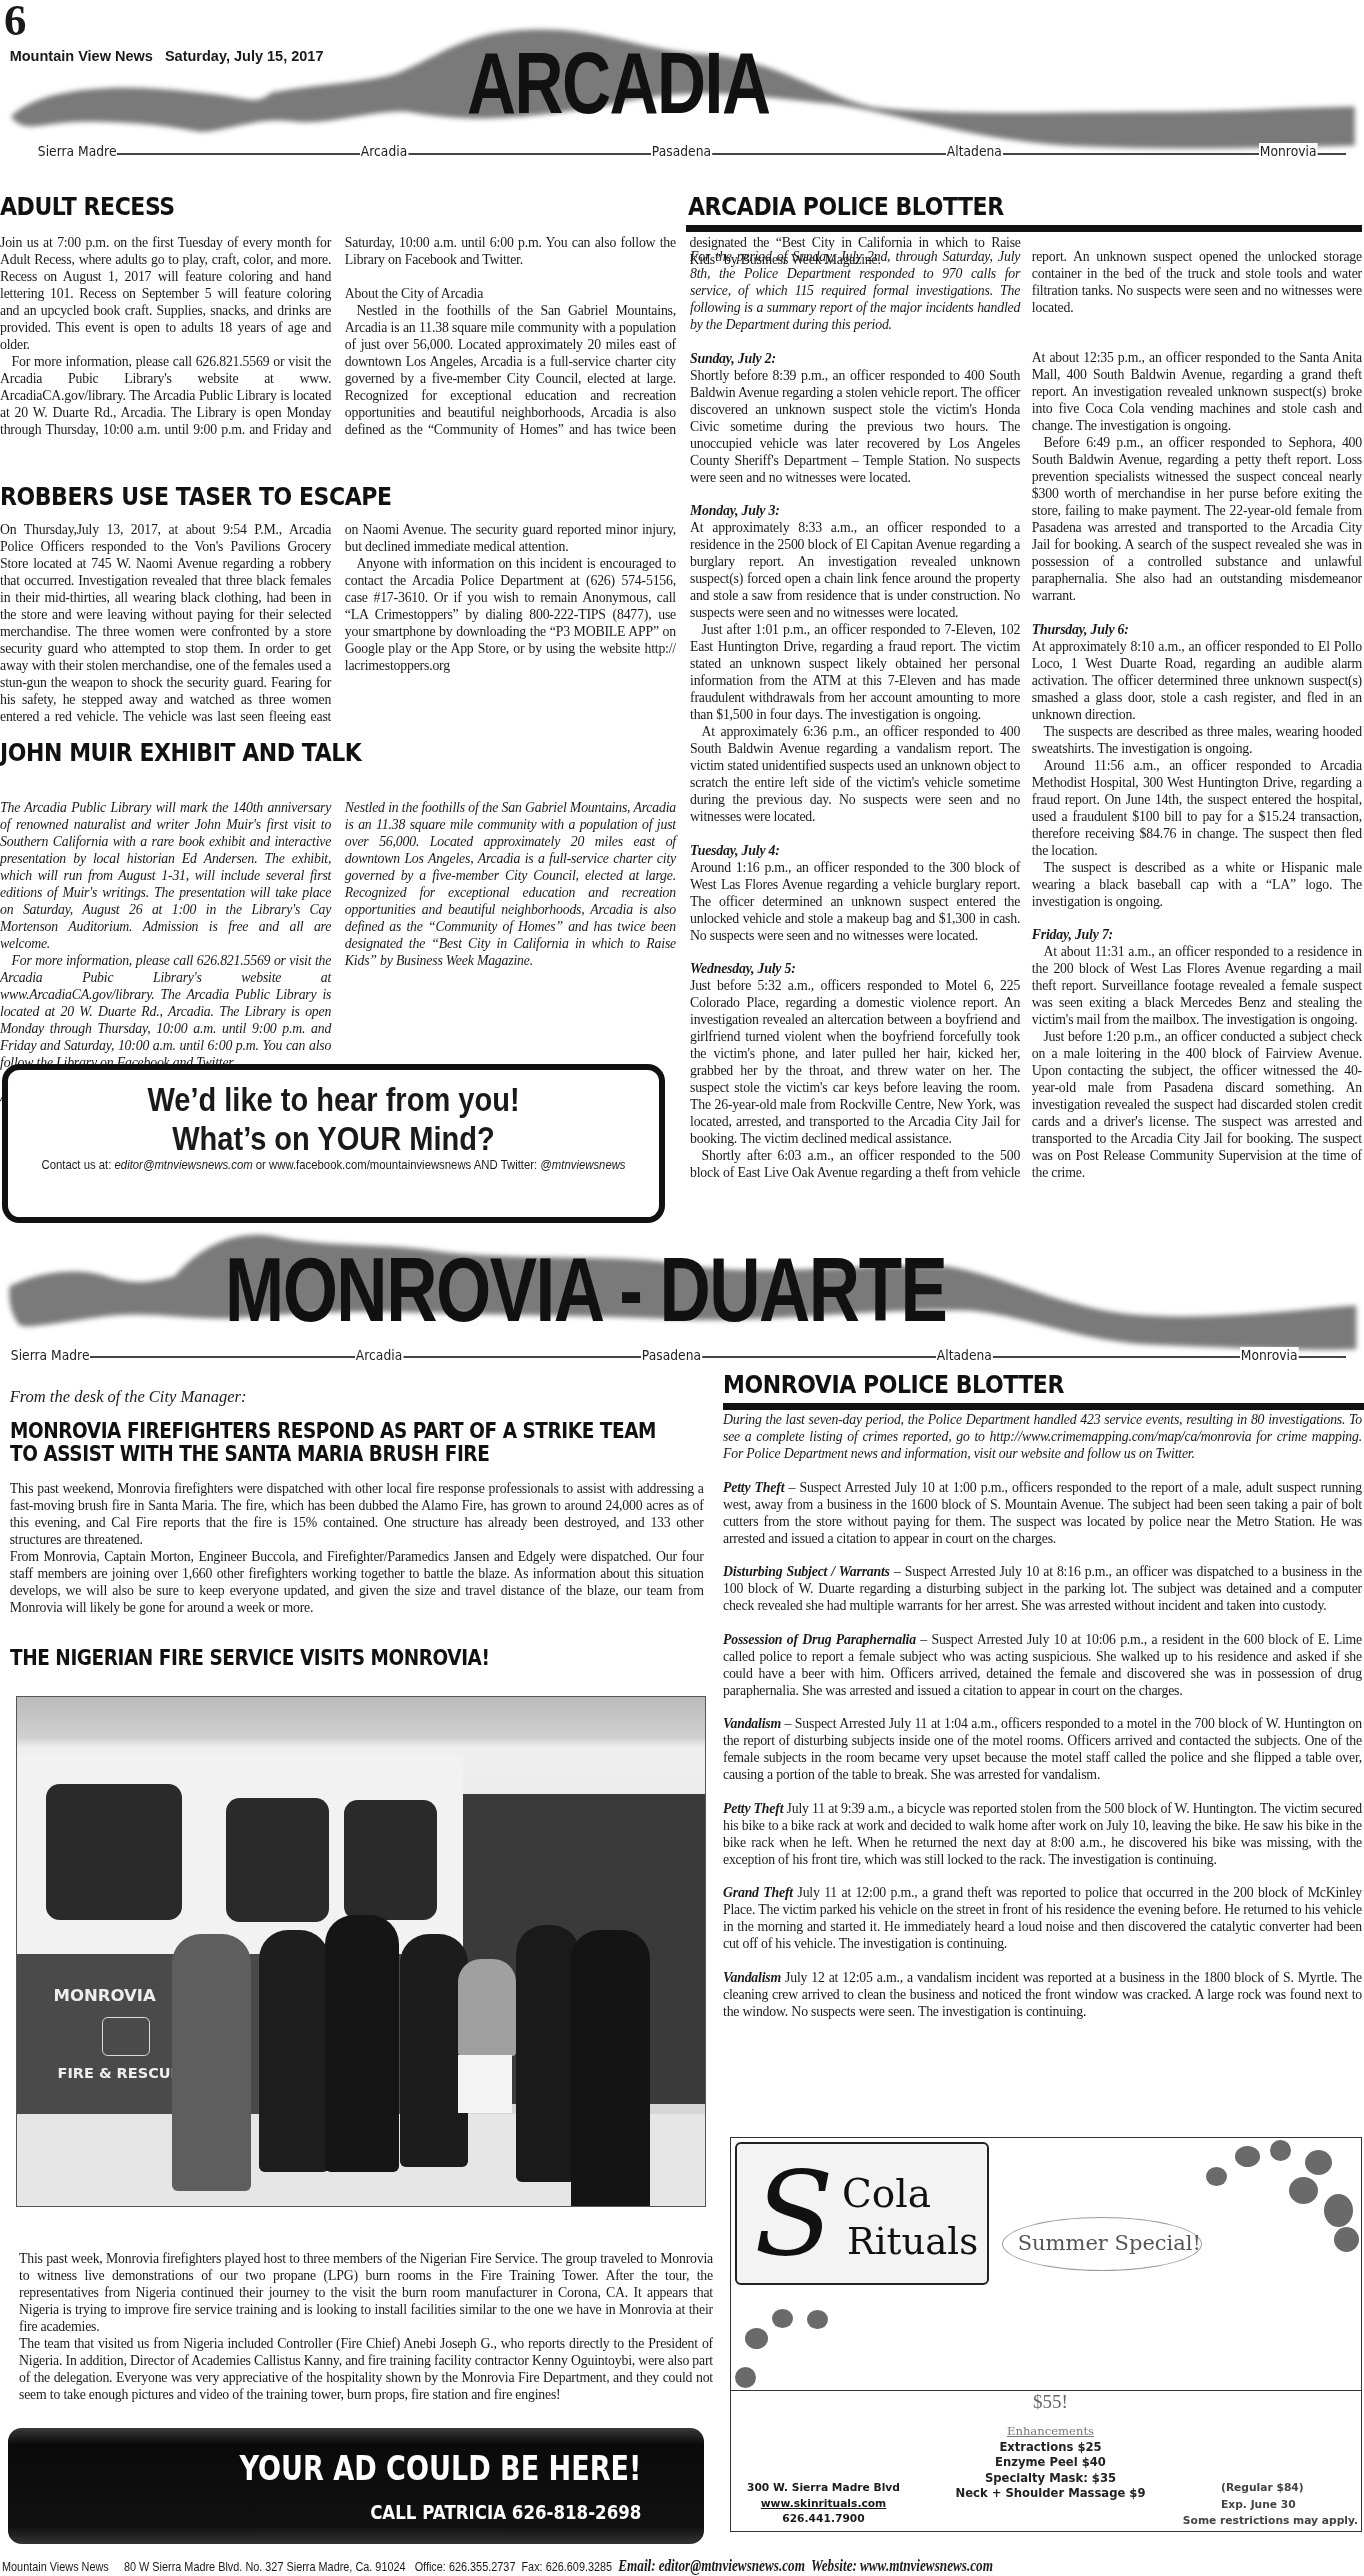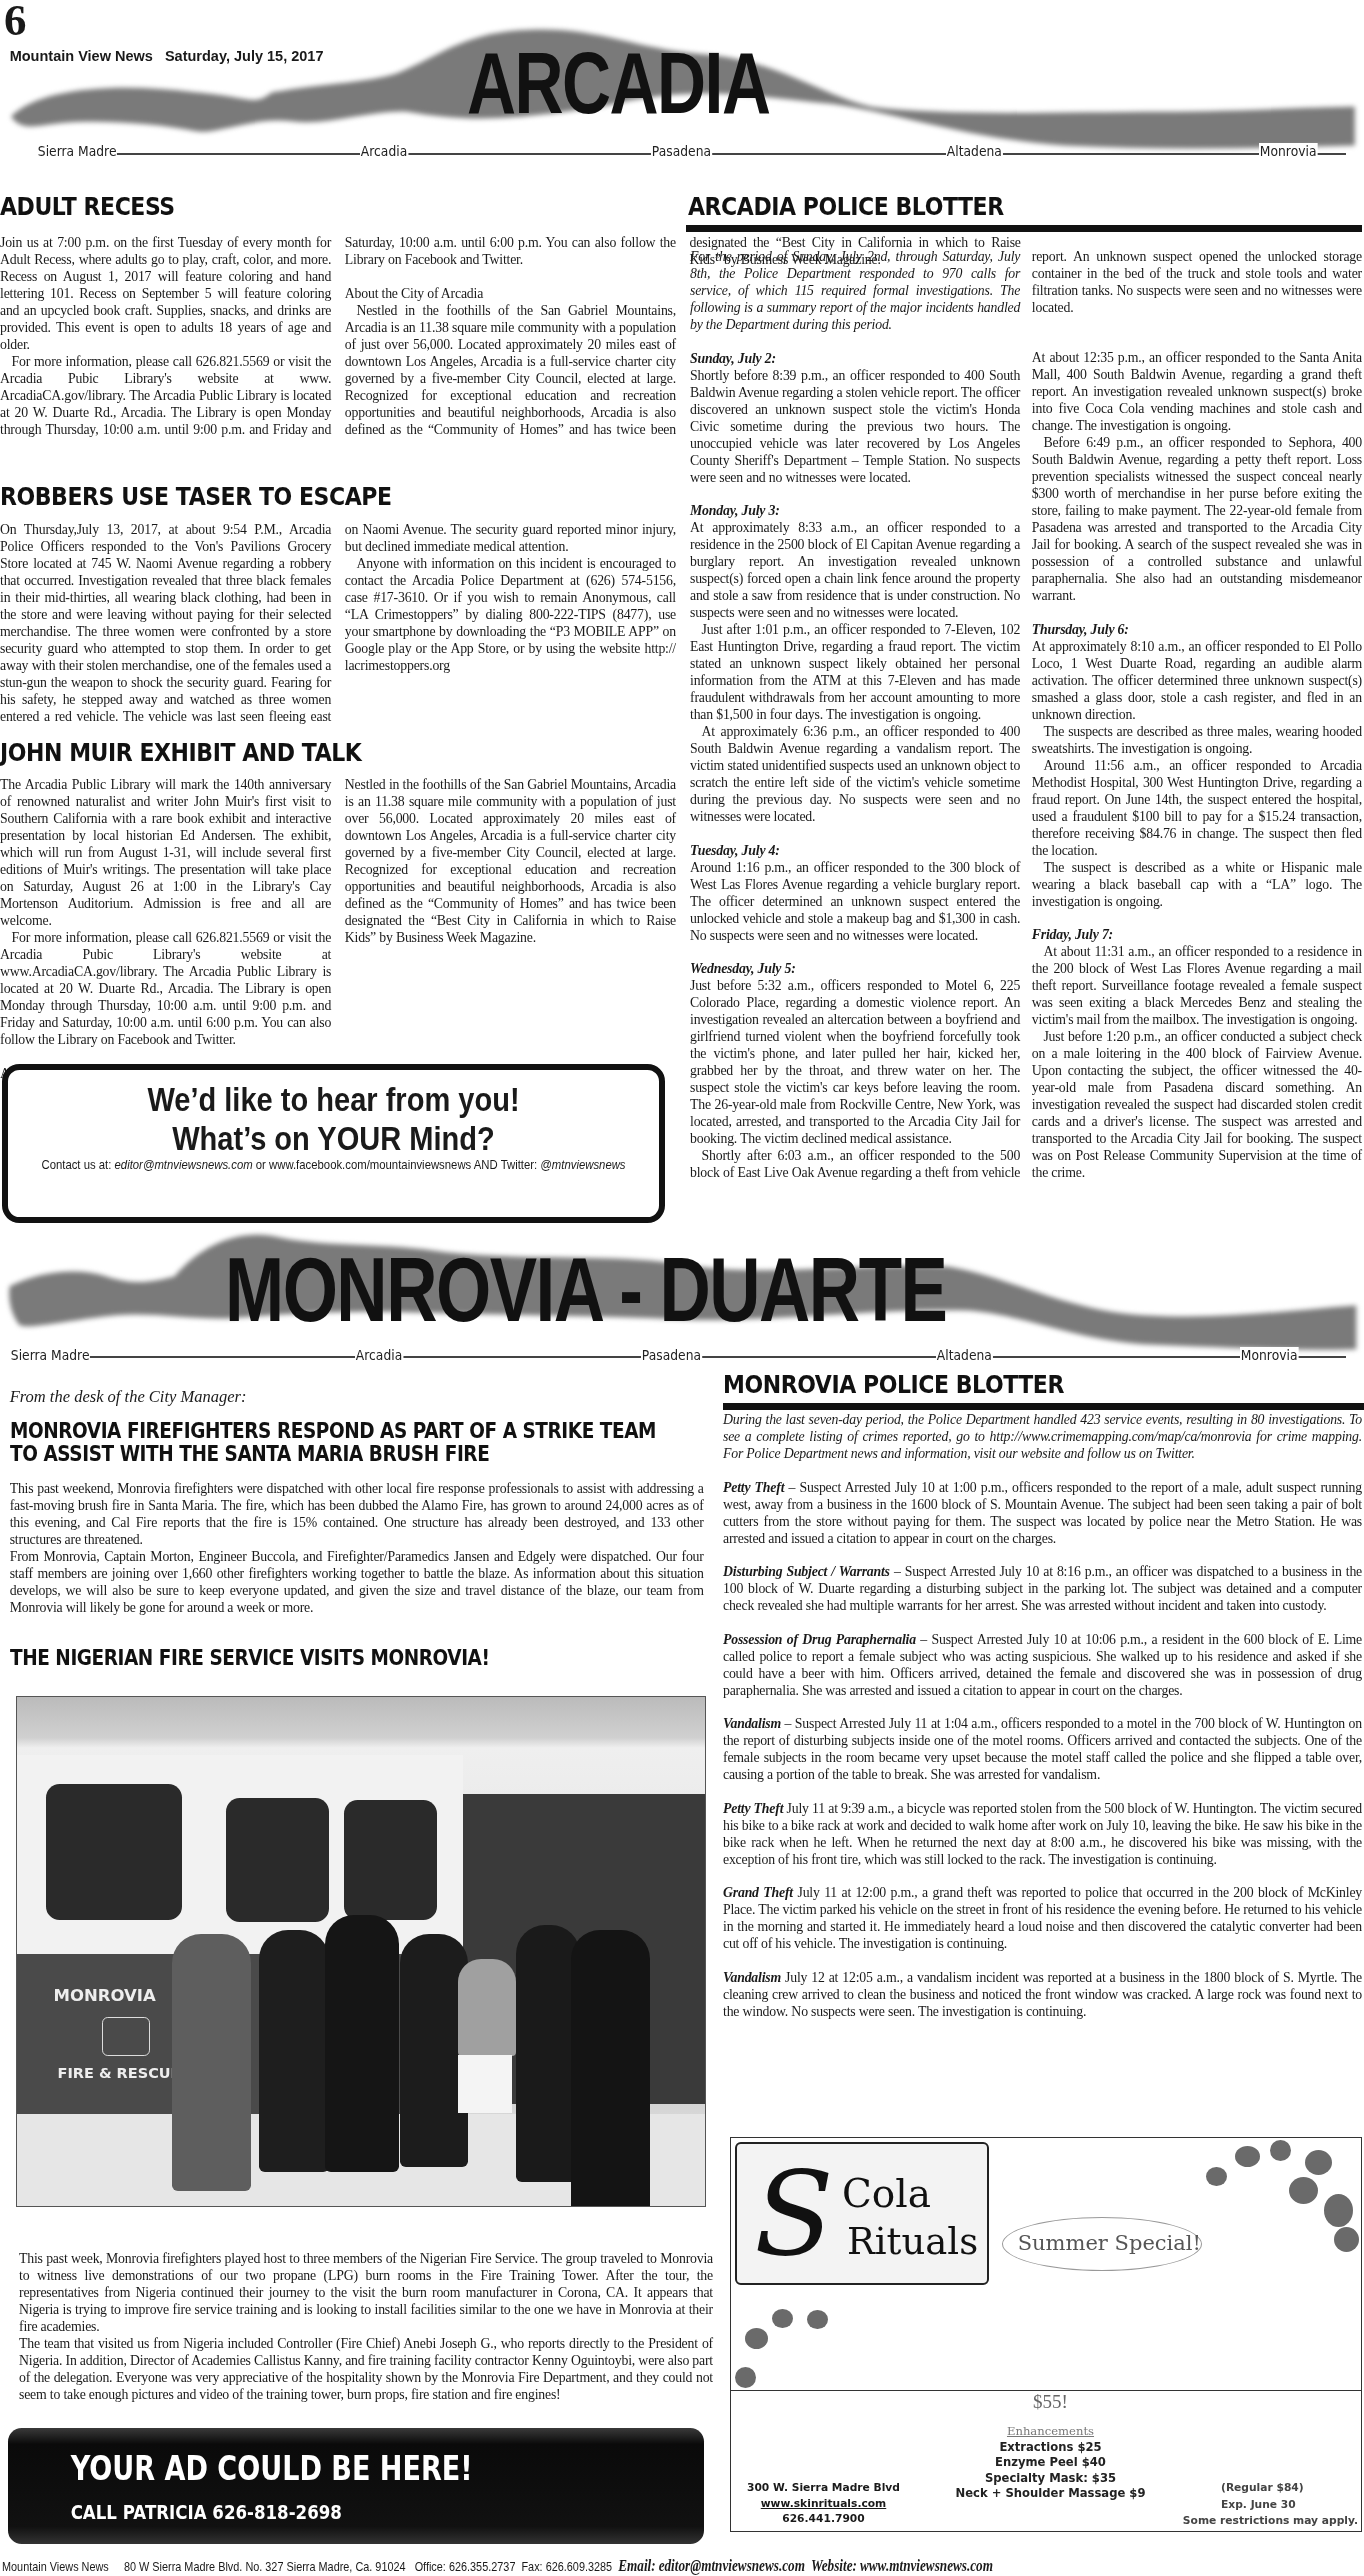--- a/index.html
+++ b/index.html
@@ -36,21 +36,21 @@
 
   
   .contact-box { border: 6.8px solid #111; border-radius: 17.4px; background: #fff; text-align: center; font-family: "Liberation Sans", sans-serif; }
   .contact-box .l1, .contact-box .l2 { font-weight: bold; font-size: 33px; line-height: 39px; transform: scaleX(0.88); }
   .contact-box .l3 { font-size: 12.6px; transform: scaleX(0.9); white-space: nowrap; }
 
   
   .photo { border: 1px solid #555; background: linear-gradient(180deg,#bbb 0%,#d0d0d0 8%,#efefef 10%,#e4e4e4 44%,#555 46%,#4a4a4a 70%,#cfcfcf 74%,#e8e8e8 100%); overflow: hidden; }
 
   
-  .your-ad { background: linear-gradient(180deg,#3a3a3a 0%,#0a0a0a 14%,#111 85%,#333 100%); border-radius: 13.6px; color: #fff; text-align: left; font-family: "DejaVu Sans", sans-serif; }
+  .your-ad { background: linear-gradient(180deg,#3a3a3a 0%,#0a0a0a 14%,#111 85%,#333 100%); border-radius: 13.6px; color: #fff; text-align: right; font-family: "DejaVu Sans", sans-serif; }
   .your-ad .ya1 { font-weight: bold; font-size: 33px; margin-top: 21px; transform: scaleX(0.82); }
   .your-ad .ya2 { font-weight: bold; font-size: 20.3px; margin-top: 11.6px; transform: scaleX(0.82); }
 
   
   .skin-ad { border: 1.9px solid #333; background: #fff; font-family: "DejaVu Sans", sans-serif; color: #222; }
   .sk-logo { border: 2.9px solid #222; border-radius: 5.8px; background: #f3f3f3; }
   .sk-special { border: 1.9px solid #999; border-radius: 50%; font-family: "DejaVu Serif", serif; color: #555; font-size: 21px; text-align: right; }
   .sk-center { text-align: center; }
   .flower { border-radius: 50%; background: #6a6a6a; filter: blur(0.6px); }
 
@@ -92,21 +92,21 @@
 <div>
   <div class="abs hl big" style="left:0;top:482px;">ROBBERS USE TASER TO ESCAPE</div>
   <div class="abs body-text twocol" style="left:0;top:521px;width:676px;height:205px;">
     <p>On Thursday,July 13, 2017, at about 9:54 P.M., Arcadia Police Officers responded to the  Von's Pavilions Grocery Store located at 745 W. Naomi Avenue regarding a robbery that occurred. Investigation revealed that three black females in their mid-thirties, all wearing black clothing, had been in the store and were leaving without paying for their selected merchandise. The three women were confronted by a store security guard who attempted to stop them. In order to get away with their stolen merchandise, one of the females used a stun-gun the weapon to shock the security guard. Fearing for his safety, he stepped away and watched as three women entered a red vehicle. The vehicle was last seen fleeing east on Naomi Avenue. The security guard reported minor injury, but declined immediate medical attention.</p>
     <p class="ind">Anyone with information on this incident is encouraged to contact the Arcadia Police Department at (626) 574-5156, case #17-3610. Or if you wish to remain Anonymous, call “LA Crimestoppers” by dialing 800-222-TIPS (8477), use your smartphone by downloading the “P3 MOBILE APP” on Google play or the App Store, or by using the website http:// lacrimestoppers.org</p>
   </div>
 </div>
 
 <div>
   <div class="abs hl big" style="left:0;top:738px;">JOHN MUIR EXHIBIT AND TALK</div>
-  <div class="abs body-text twocol" style="left:0;top:776px;width:676px;height:339px;">
+  <div class="abs body-text twocol" style="left:0;top:799px;width:676px;height:339px;font-style:italic;">
     <p>The Arcadia Public Library will mark the 140th anniversary of renowned naturalist and writer John Muir's first visit to Southern California with a rare book exhibit and interactive presentation by local historian Ed Andersen.  The exhibit, which will run from August 1-31, will include several first editions of Muir's writings.  The presentation will take place on Saturday, August 26 at 1:00 in the Library's Cay Mortenson Auditorium.  Admission is free and all are welcome.</p>
     <p class="ind">For more information, please call 626.821.5569 or visit the Arcadia Pubic Library's website at www.ArcadiaCA.gov/library.  The Arcadia Public Library is located at 20 W. Duarte Rd., Arcadia. The Library is open Monday through Thursday, 10:00 a.m. until 9:00 p.m. and Friday and Saturday, 10:00 a.m. until 6:00 p.m. You can also follow the Library on Facebook and Twitter.</p>
     <div class="gap"></div>
     <p>About the City of Arcadia</p>
     <p>Nestled in the foothills of the San Gabriel Mountains, Arcadia is an 11.38 square mile community with a population of just over 56,000. Located approximately 20 miles east of downtown Los Angeles, Arcadia is a full-service charter city governed by a five-member City Council, elected at large. Recognized for exceptional education and recreation opportunities and beautiful neighborhoods, Arcadia is also defined as the “Community of Homes” and has twice been designated the “Best City in California in which to Raise Kids” by Business Week Magazine.</p>
   </div>
 </div>
 
 <div class="abs contact-box" style="left:1.9px;top:1064px;width:663px;height:159px;padding-top:9.7px;">
   <div class="l1">We’d like to hear from you!</div>

